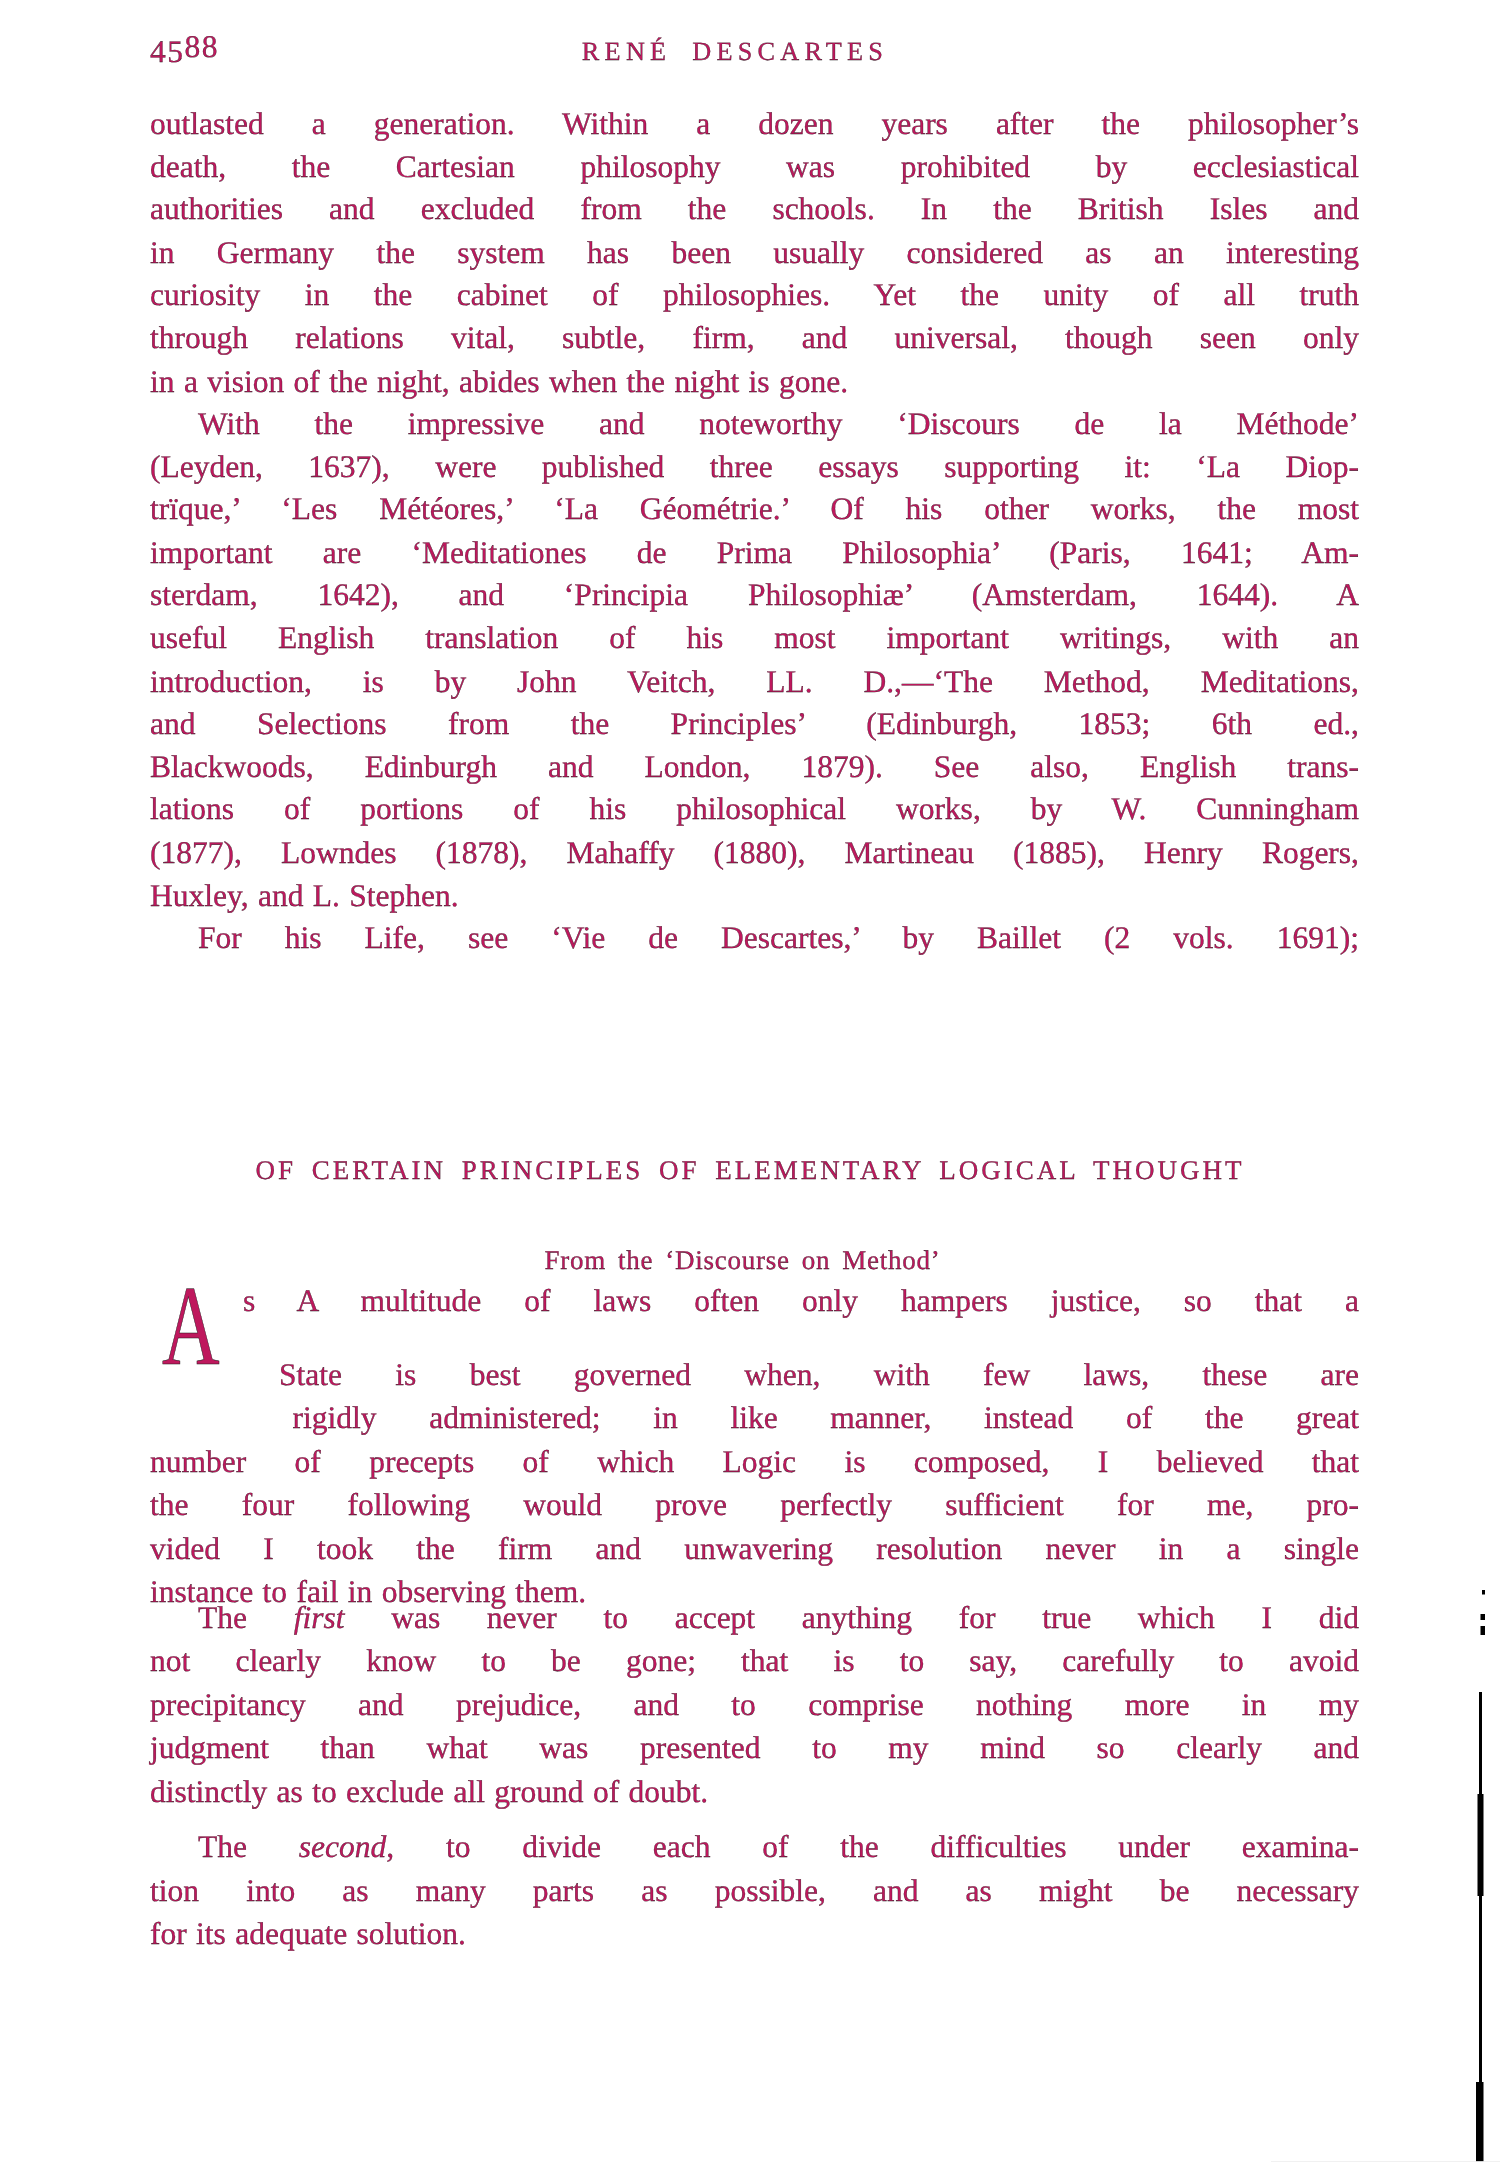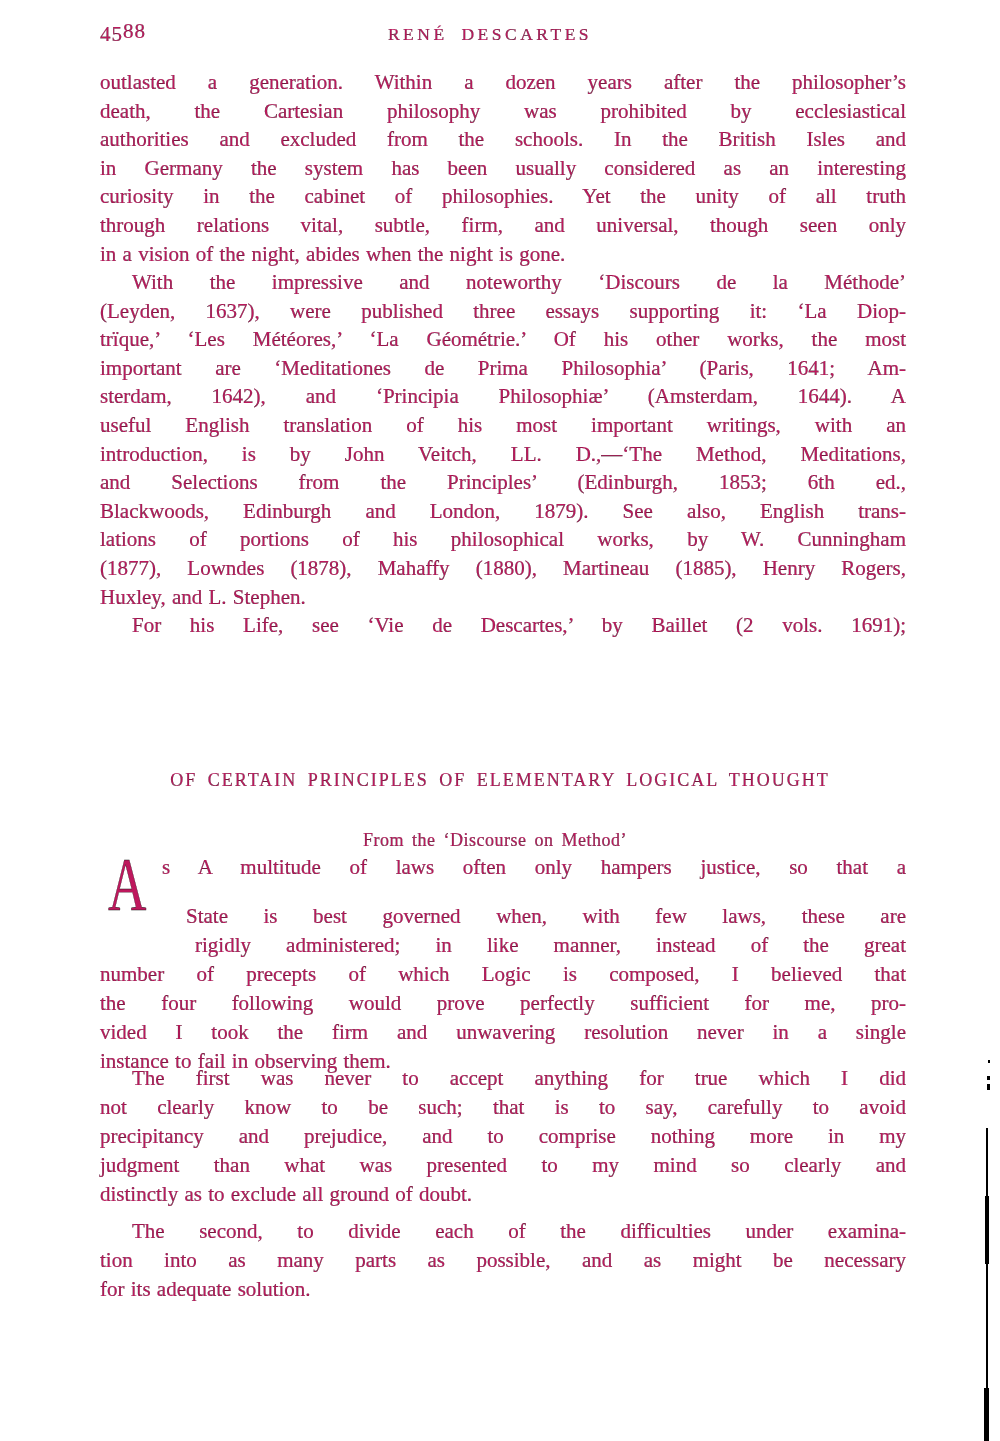--- a/index.html
+++ b/index.html
@@ -14,21 +14,21 @@
   }
   .col{position:absolute;left:100px;width:806px;}
   .bodytext{font-size:21px;line-height:28.6px;word-spacing:1px;}
   .sect{line-height:29px;}
   .jl{text-align:justify;text-align-last:justify;}
   .ll{text-align:center;text-align-last:left;}
   .ind{text-indent:32px;}
   .dc-l1{text-indent:62px;}
   .dc-l2{text-indent:86px;margin-top:20px;}
   .dc-l3{text-indent:95px;}
-  .em{}
+  .em{font-style:italic;}
   .pagenum{
     position:absolute;left:100px;top:22px;
     font-size:21px;letter-spacing:1px;
   }
   .pagenum .hi{position:relative;top:-3px;}
   .running{
     position:absolute;left:100px;top:24px;width:780px;
     text-align:center;font-size:17.5px;letter-spacing:3.5px;
     word-spacing:6px;
   }
@@ -104,21 +104,21 @@
     <div class="jl dc-l2">State is best governed when, with few laws, these are</div>
     <div class="jl dc-l3">rigidly administered; in like manner, instead of the great</div>
     <div class="jl">number of precepts of which Logic is composed, I believed that</div>
     <div class="jl">the four following would prove perfectly sufficient for me, pro-</div>
     <div class="jl">vided I took the firm and unwavering resolution never in a single</div>
     <div class="ll">instance to fail in observing them.</div>
   </div>
 
   <div class="col bodytext sect" style="top:1064px">
     <div class="jl ind"><span>The </span><span class="em">first</span><span> was never to accept anything for true which I did</span></div>
-    <div class="jl">not clearly know to be such; that is to say, carefully to avoid</div>
+    <div class="jl">not clearly know to be gone; that is to say, carefully to avoid</div>
     <div class="jl">precipitancy and prejudice, and to comprise nothing more in my</div>
     <div class="jl">judgment than what was presented to my mind so clearly and</div>
     <div class="ll">distinctly as to exclude all ground of doubt.</div>
   </div>
 
   <div class="col bodytext sect" style="top:1217px">
     <div class="jl ind"><span>The </span><span class="em">second</span><span>, to divide each of the difficulties under examina-</span></div>
     <div class="jl">tion into as many parts as possible, and as might be necessary</div>
     <div class="ll">for its adequate solution.</div>
   </div>

